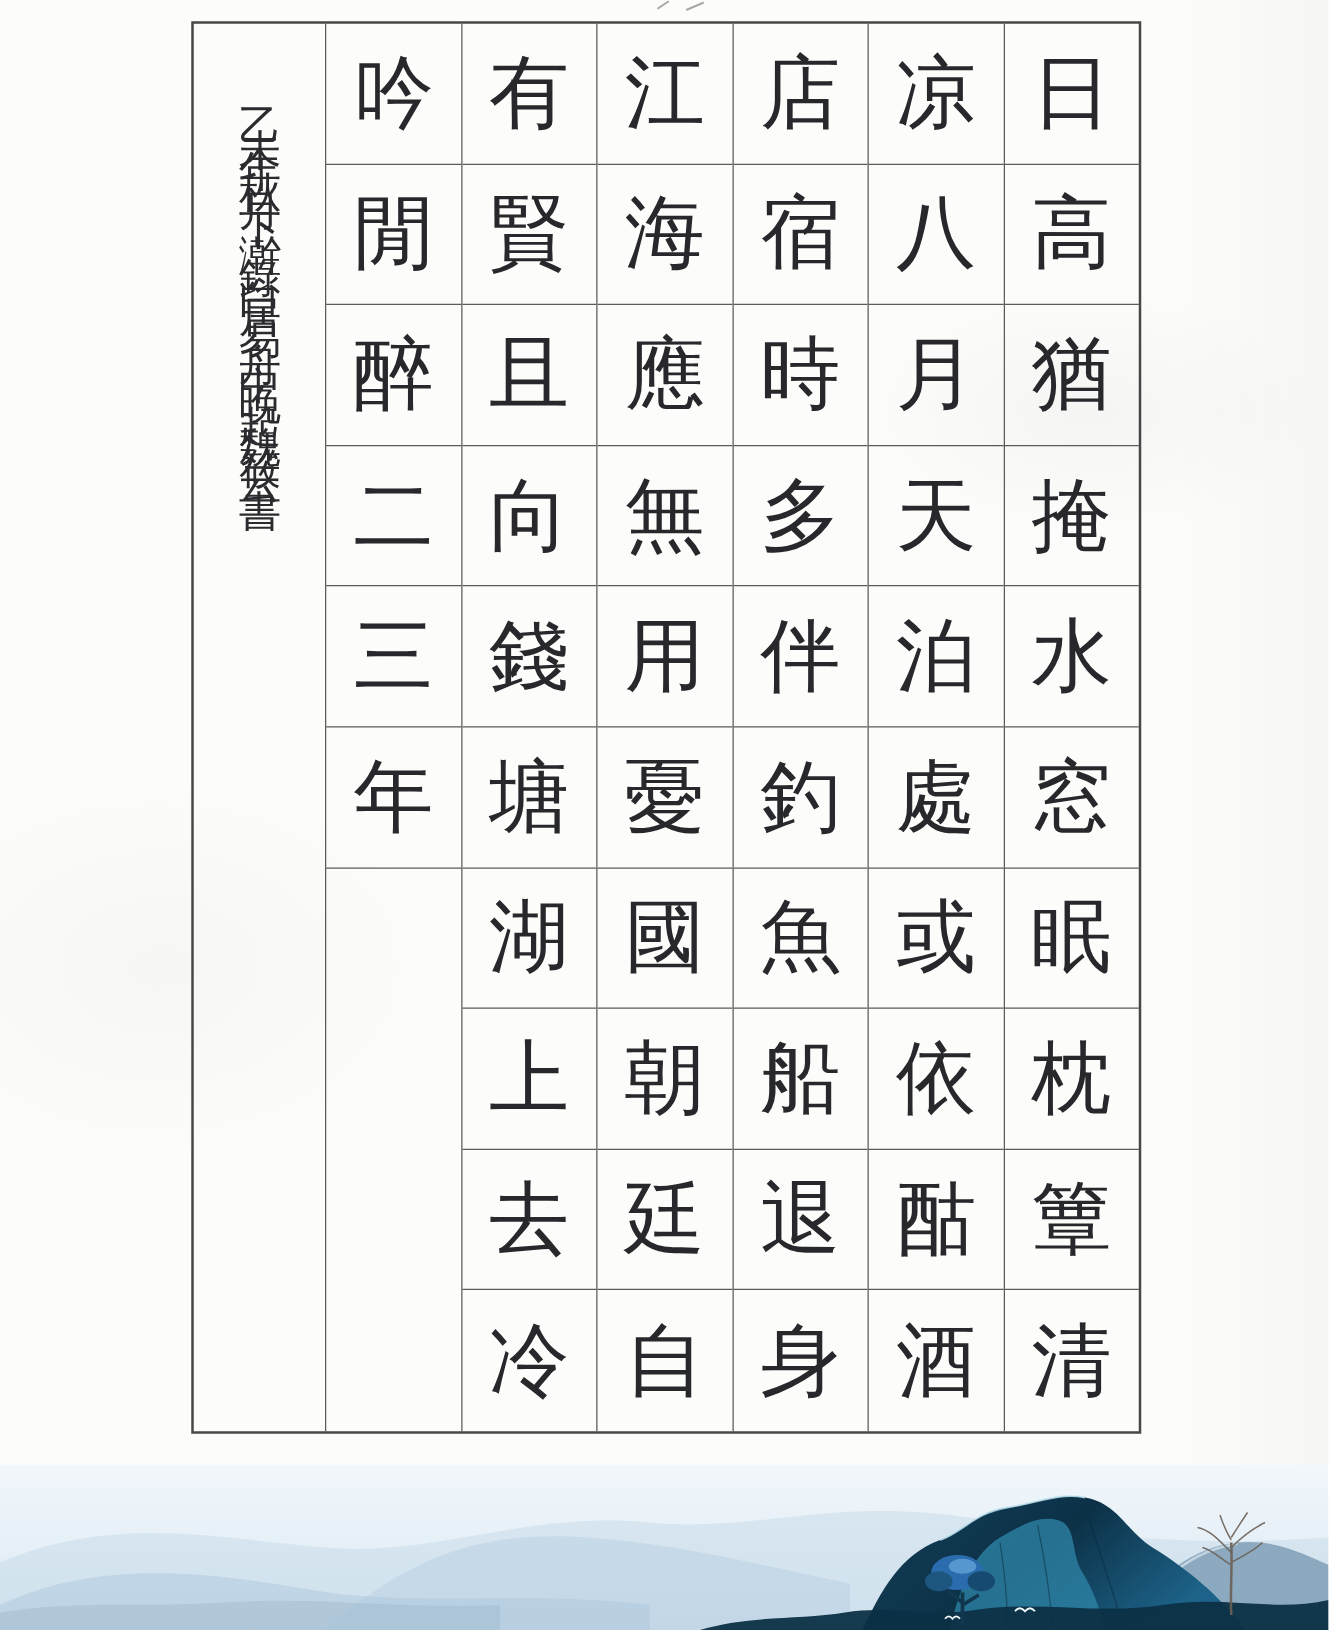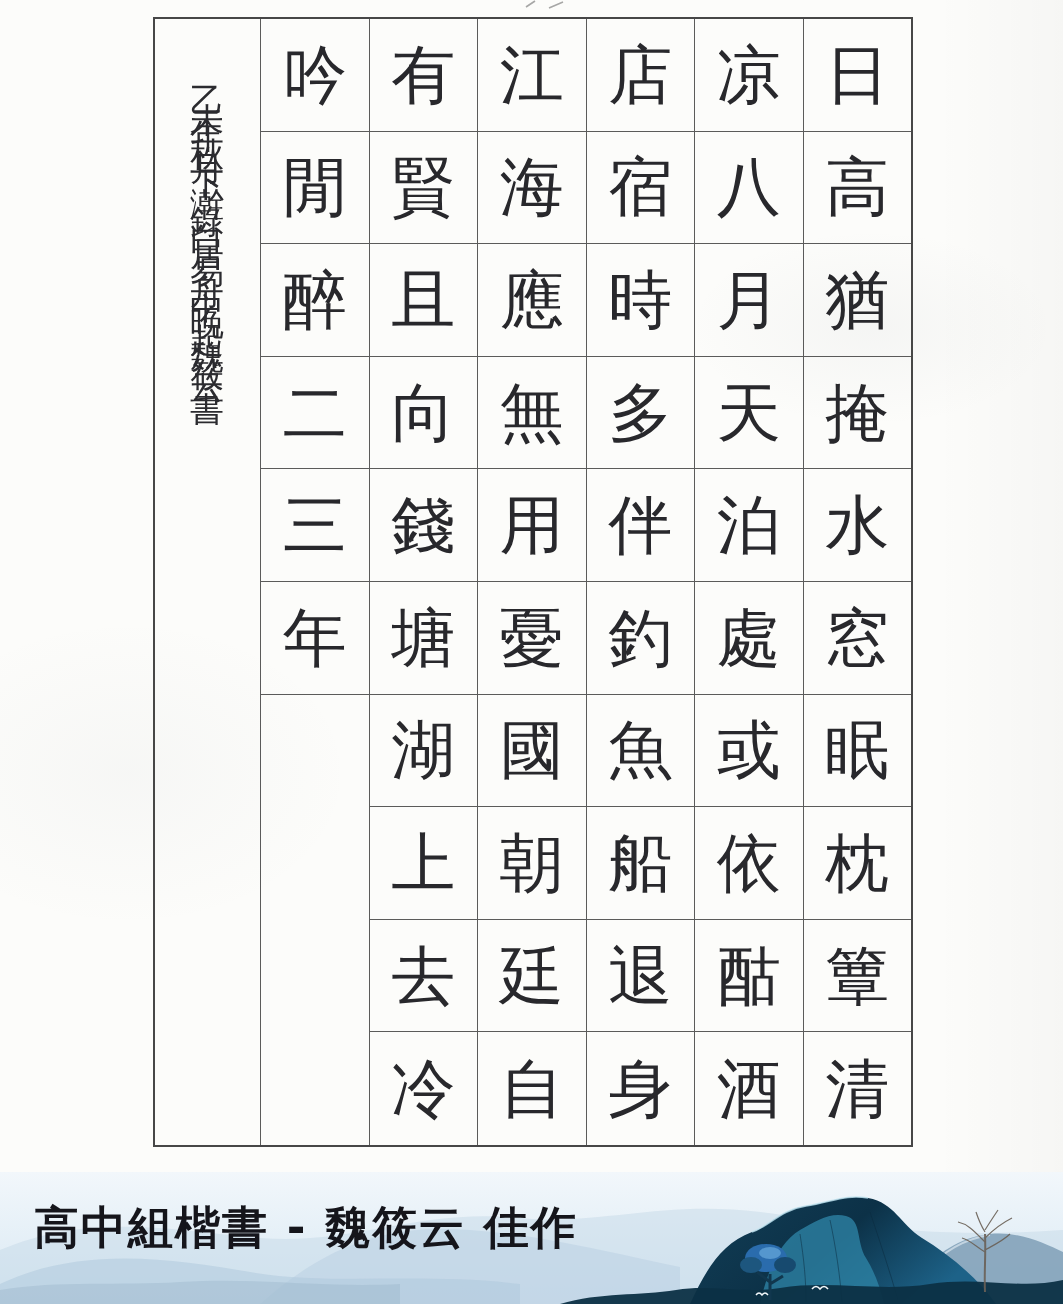--- a/index.html
+++ b/index.html
@@ -171,15 +171,14 @@
         <path d="M985,120 C984,100 986,84 985,62" stroke-width="2"></path>
         <path d="M985,70 C975,60 968,52 958,50 M985,66 C995,56 1004,50 1012,46
                  M985,80 C975,74 970,68 962,66 M985,78 C996,72 1004,68 1010,62
                  M985,60 C980,52 978,46 976,40 M985,58 C990,50 994,44 998,38" stroke-width="1.2"></path>
       </g>
 
       <path fill="none" stroke="#f4f9fc" stroke-width="1.6" d="M812,117 q4,-5 8,0 q4,-5 8,0"></path>
       <path fill="none" stroke="#f4f9fc" stroke-width="1.4" d="M756,123 q3,-4 6,0 q3,-4 6,0"></path>
     </svg>
 
-    <div class="caption">高中組楷書 - 魏筱云 佳作</div>
   </div>
 </div>
 
 </body></html>

